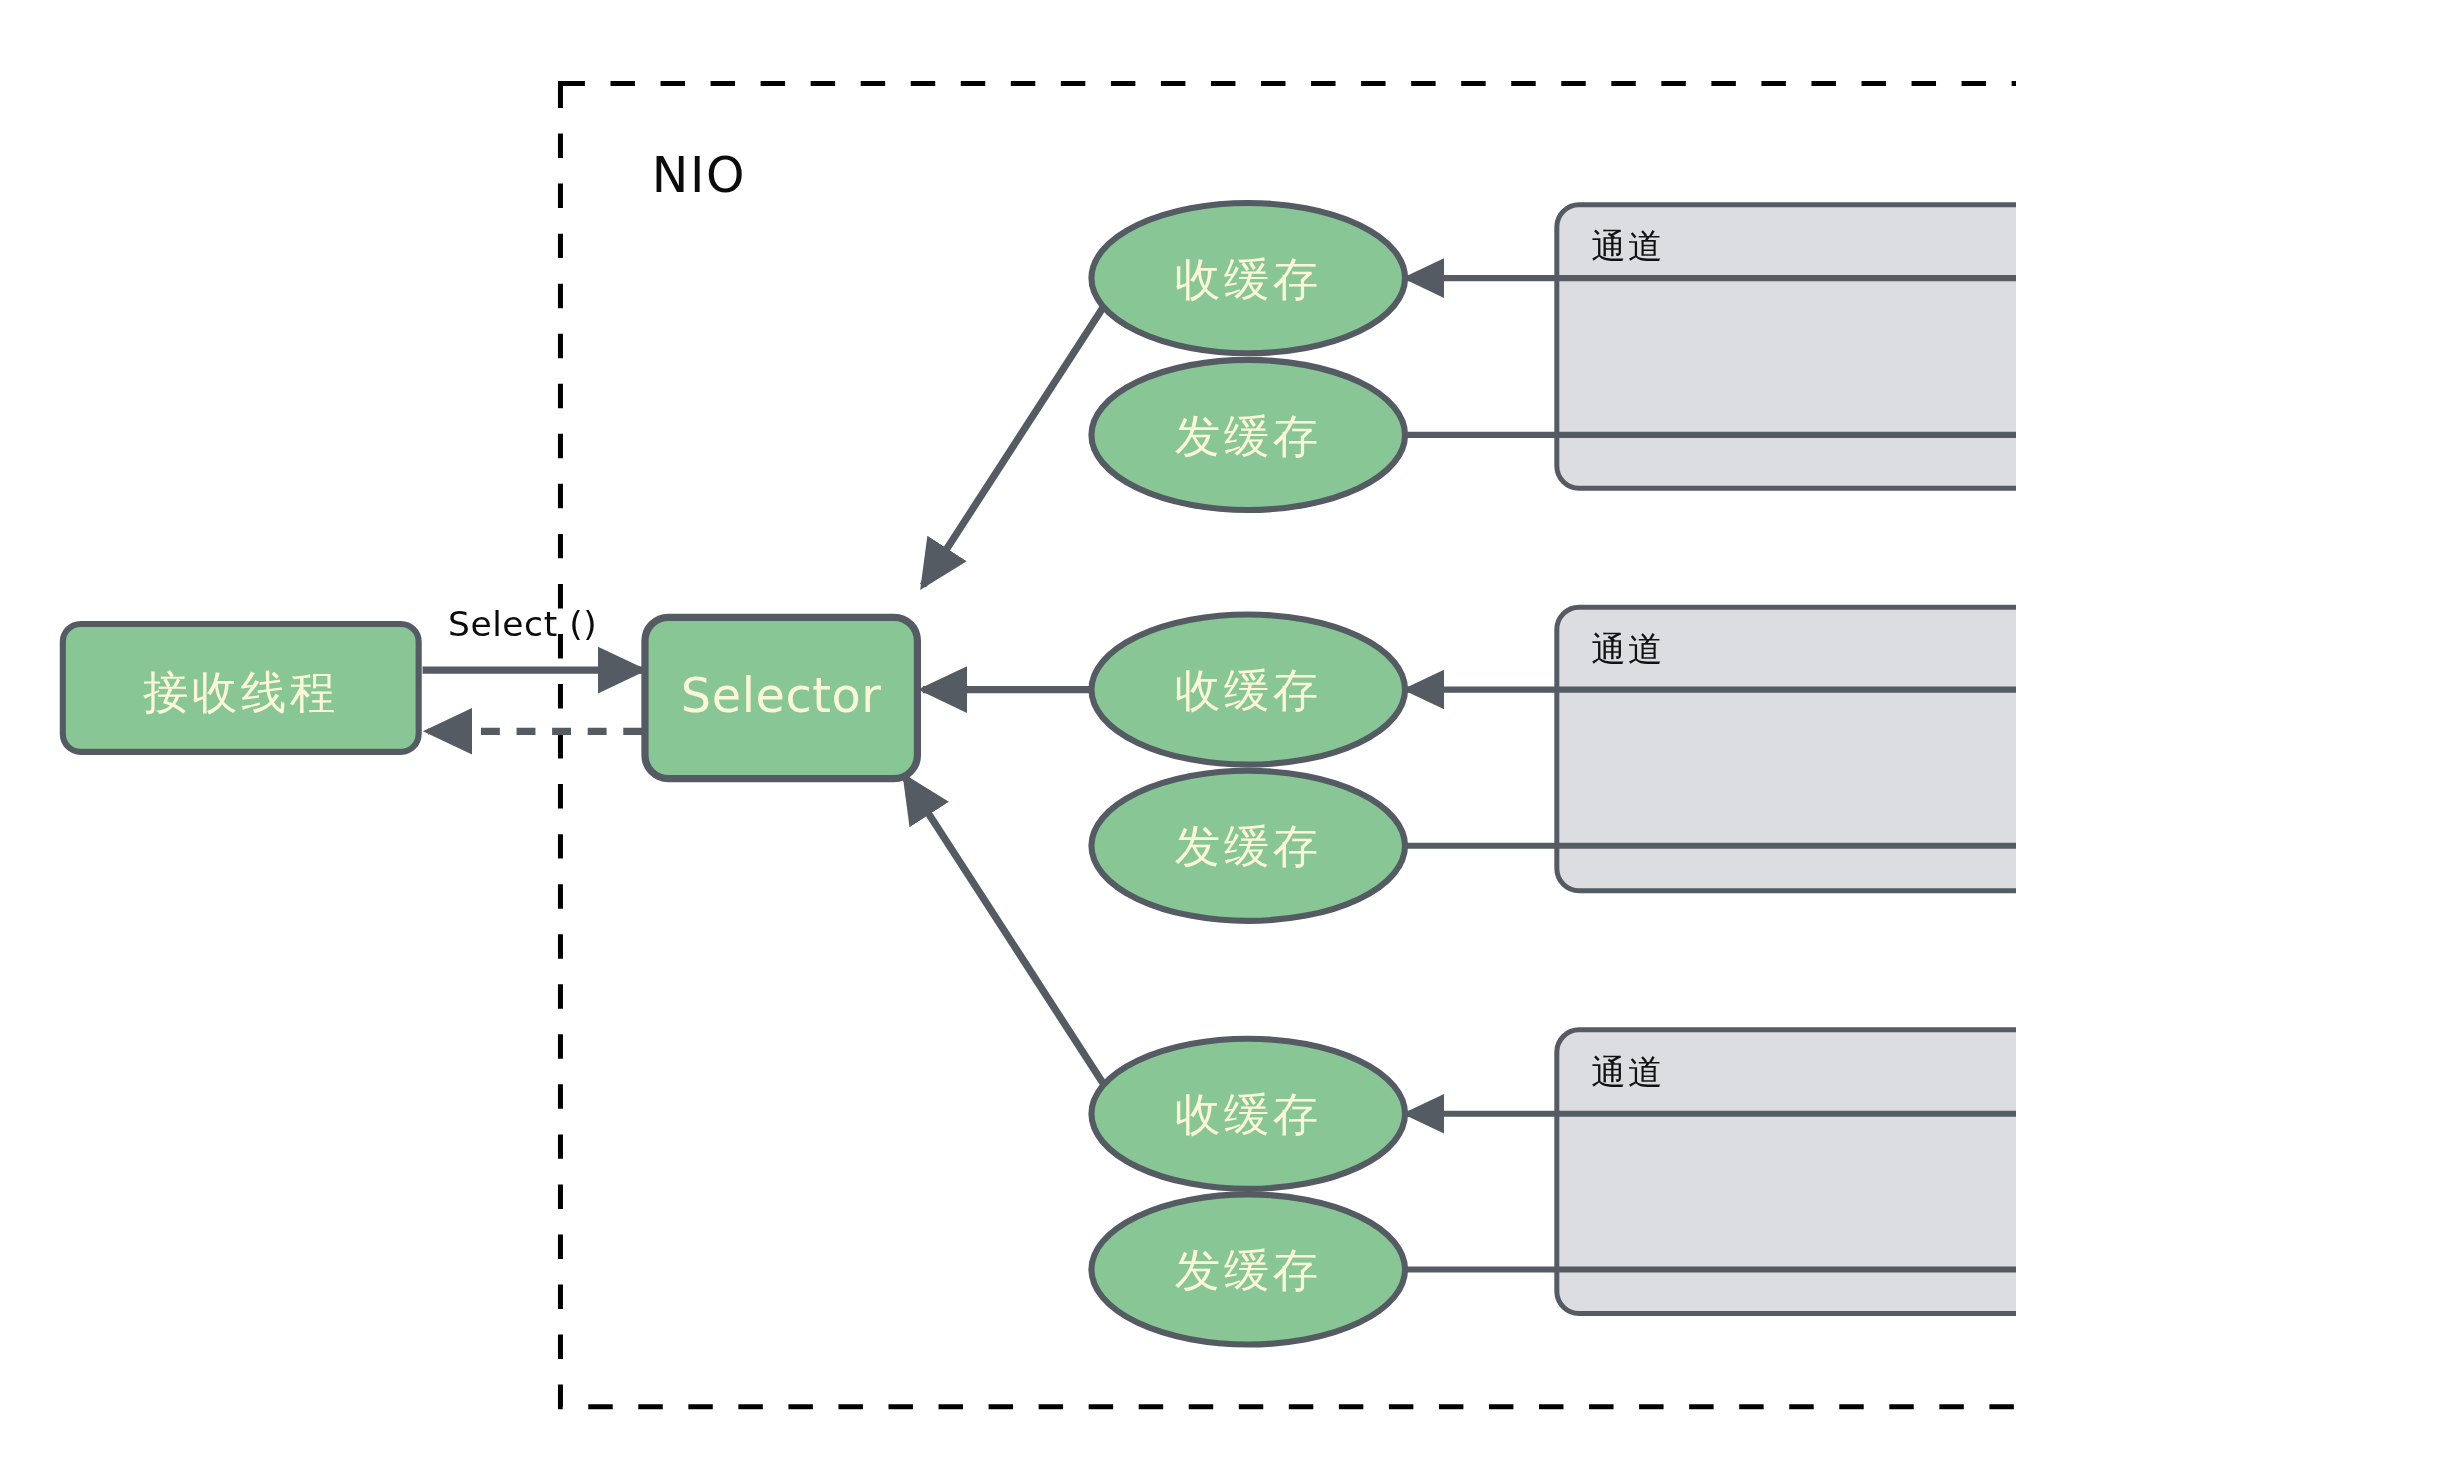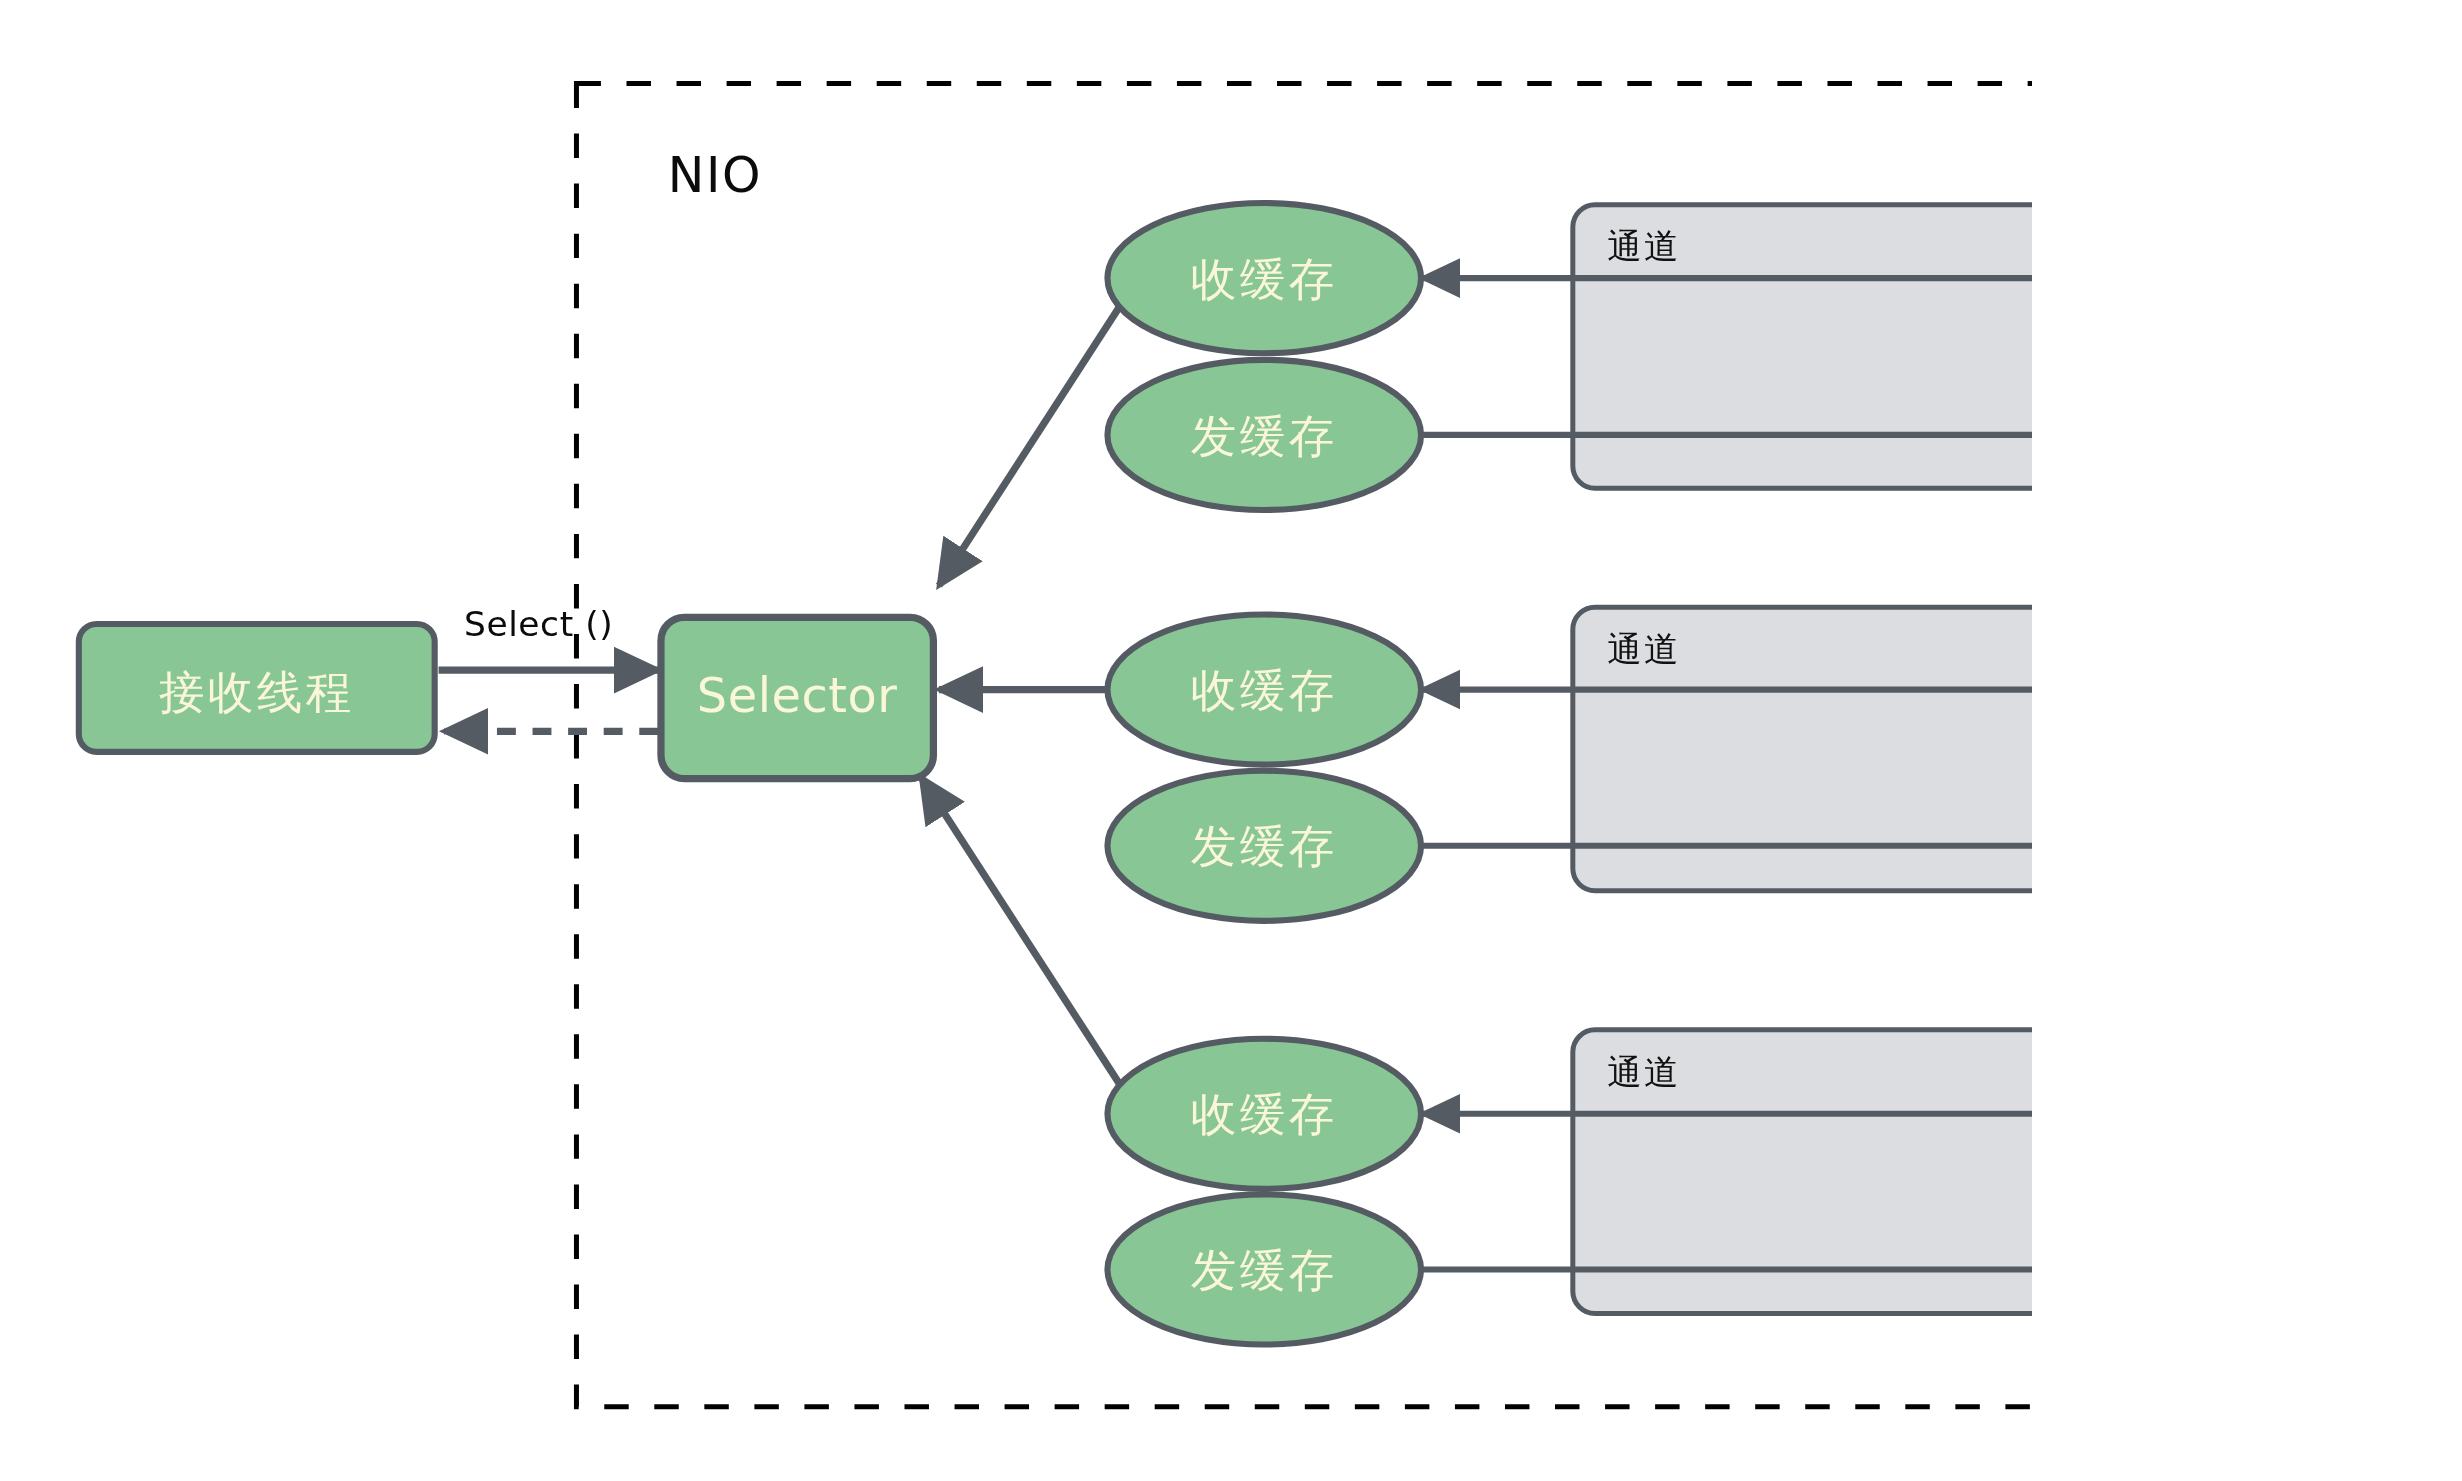--- a/index.html
+++ b/index.html
@@ -9,21 +9,20 @@
   }
   body {
     font-family: "DejaVu Sans", sans-serif;
   }
   #stage {
     position: relative;
     width: 2016px;
     height: 1482px;
     background: #ffffff;
     overflow: hidden;
-    margin-left: 16px;
   }
   #diagram-svg {
     position: absolute;
     left: 0;
     top: 0;
     width: 2462px;
     height: 1482px;
     display: block;
   }
   .node-text {

